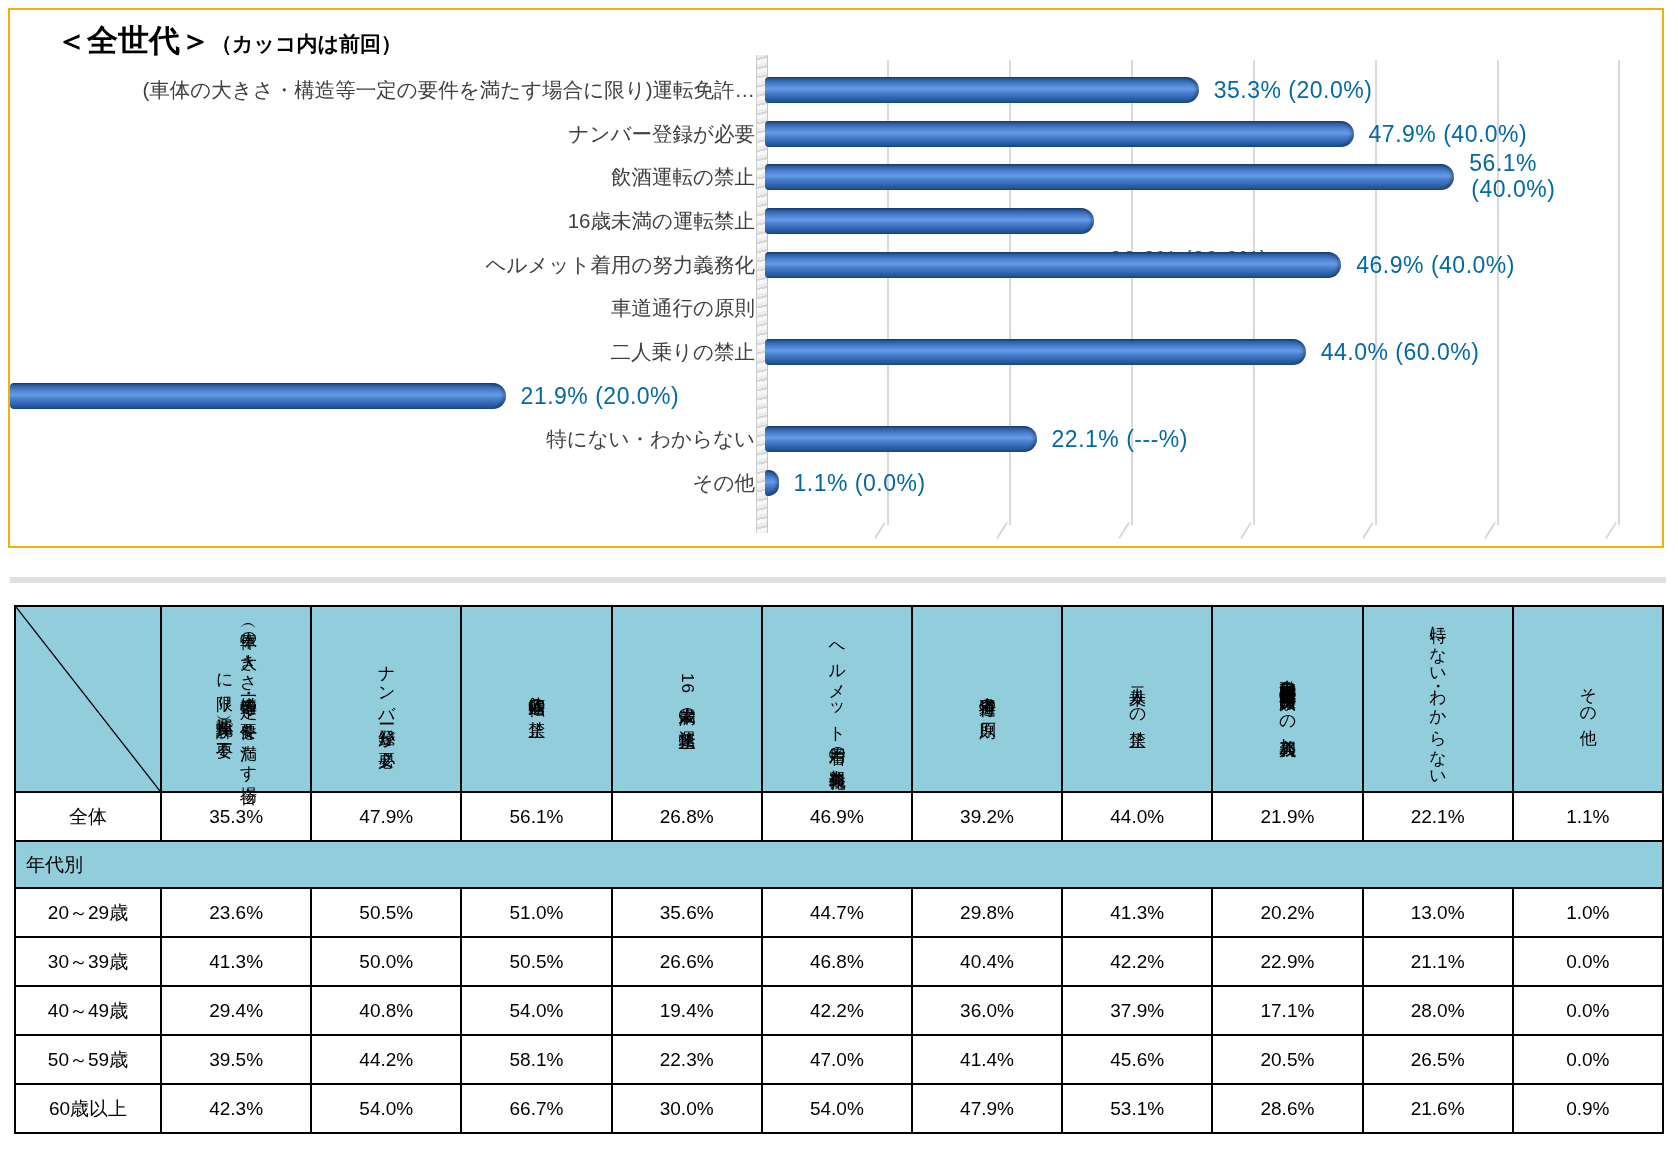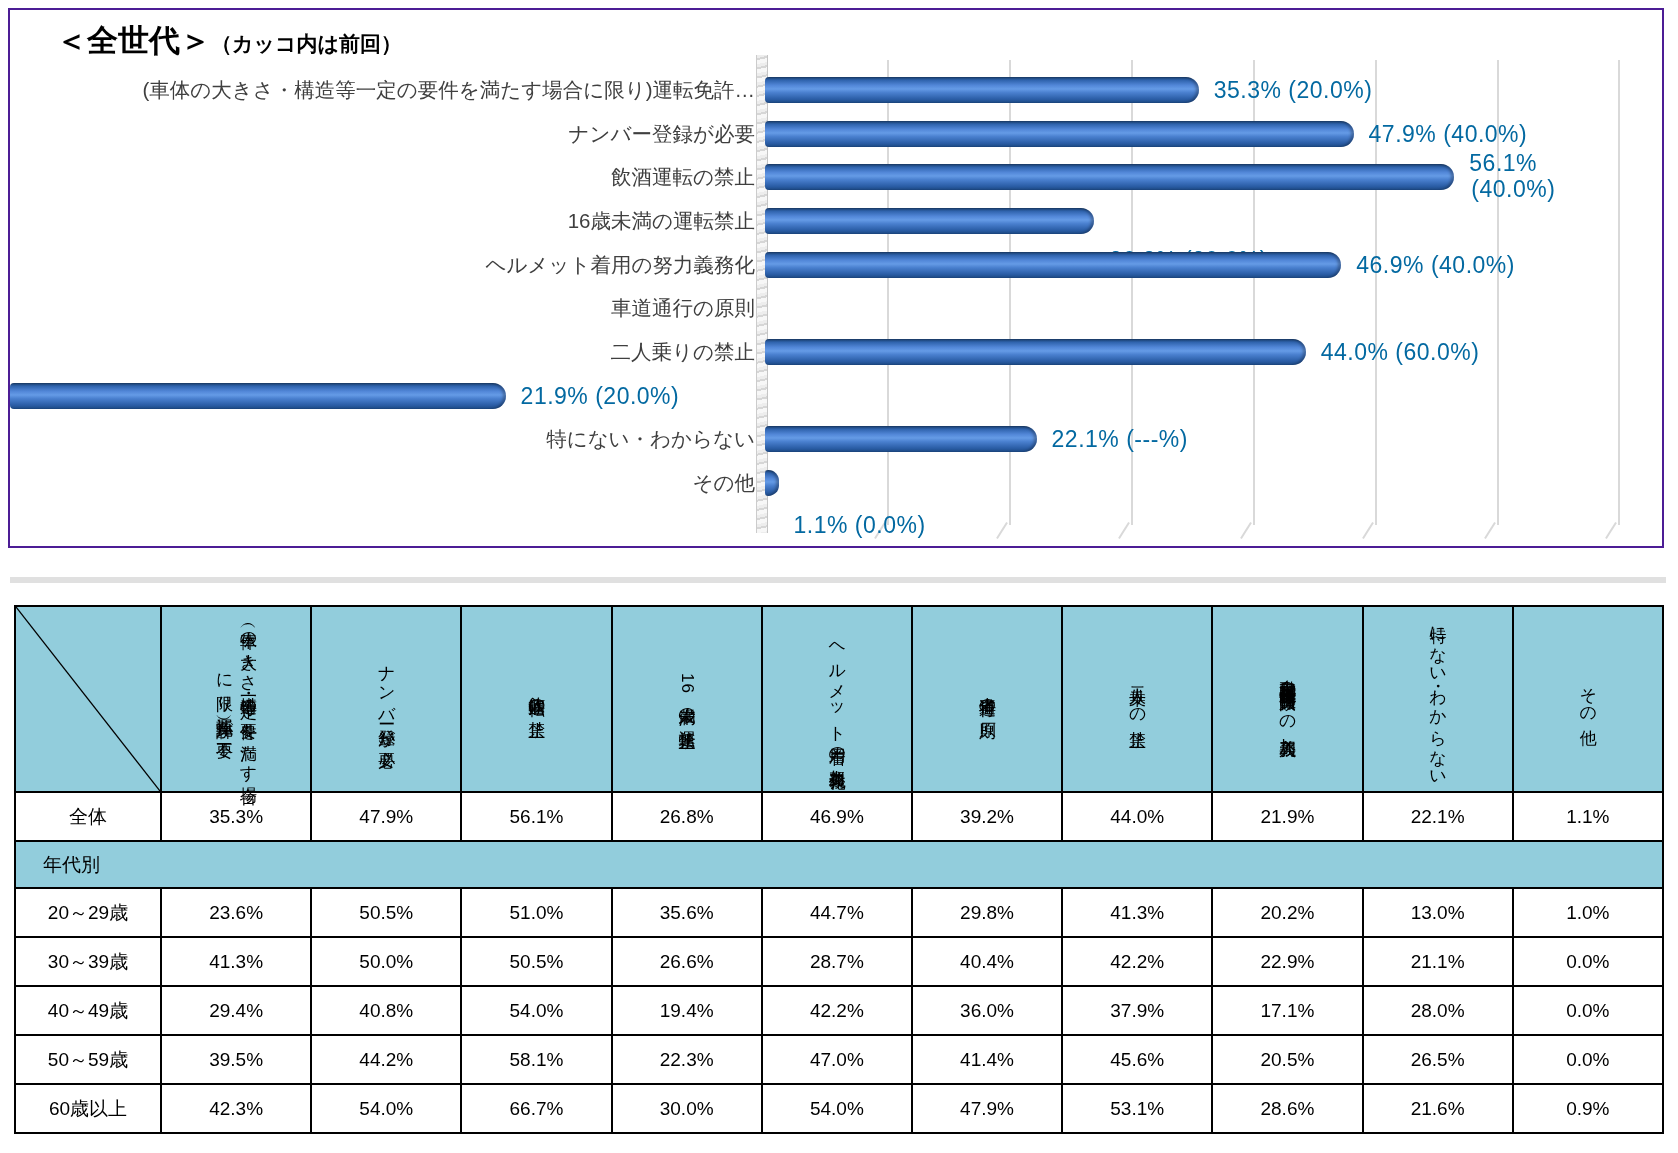--- a/index.html
+++ b/index.html
@@ -4,21 +4,21 @@
 <style>
   html,body{margin:0;padding:0;}
   body{
     width:1678px;height:1153px;position:relative;background:#ffffff;
     font-family:"Liberation Sans","DejaVu Sans",sans-serif;overflow:hidden;
     -webkit-font-smoothing:antialiased;
   }
   
   .chart-panel{
     position:absolute;left:8px;top:8px;width:1656px;height:540px;
-    border:2px solid #4c1d95;background:#fff;box-sizing:border-box;
+    border:2px solid #eab308;background:#fff;box-sizing:border-box;
   }
   .chart-title-row{position:absolute;left:46px;top:10px;white-space:nowrap;}
   .chart-title{font-size:31px;font-weight:bold;color:#000;}
   .chart-title-note{font-size:21px;font-weight:bold;color:#000;}
   .chart-plot{position:absolute;left:755px;top:50px;width:890px;height:465px;}
   .gridline{position:absolute;top:0;bottom:0;width:2px;background:#d9d9d9;}
   .gridline::after{
     content:'';position:absolute;bottom:-15px;left:-8px;width:2px;height:19px;
     background:#d9d9d9;transform:rotate(32deg);
   }
@@ -61,21 +61,21 @@
     writing-mode:vertical-rl;text-orientation:mixed;display:inline-block;
     max-height:168px;font-size:17px;line-height:1.4;letter-spacing:1px;color:#000;
   }
   .corner-cell{position:relative;padding:0;}
   .corner-cell svg{position:absolute;left:0;top:0;width:100%;height:100%;display:block;}
   .data-table tr.data{height:49px;}
   .data-table tr.data td{text-align:center;font-size:19px;color:#000;vertical-align:middle;}
   .data-table td.row-label{font-size:19px;}
   .data-table tr.section{height:47px;}
   .data-table tr.section td{
-    background:#92cddc;text-align:left;padding-left:27px;font-size:19px;vertical-align:middle;
+    background:#92cddc;text-align:left;padding-left:10px;font-size:19px;vertical-align:middle;
   }
 </style>
 </head>
 <body>
 
 <div class="chart-panel">
   <div class="chart-title-row">
     <span class="chart-title">＜全世代＞</span><span class="chart-title-note">（カッコ内は前回）</span>
   </div>
   <div class="chart-plot">
@@ -149,21 +149,21 @@
         <div class="chart-cat-label">特にない・わからない</div>
         <div class="chart-track">
           <div class="chart-bar" style="width: 30.274%;"></div>
           <div class="chart-value" style="left: calc(30.274% + 15px);">22.1% (---%)</div>
         </div>
       </div>
       <div class="chart-row">
         <div class="chart-cat-label">その他</div>
         <div class="chart-track">
           <div class="chart-bar" style="width: 1.50685%;"></div>
-          <div class="chart-value" style="left: calc(1.50685% + 15px); margin-top: 42px;">1.1% (0.0%)</div>
+          <div class="chart-value" style="left: calc(1.50685% + 15px);">1.1% (0.0%)</div>
         </div>
       </div>
     </div>
 </div>
 
 <div class="panel-shadow"></div>
 
 <table class="data-table">
   <colgroup>
       <col style="width:146px">
@@ -214,21 +214,21 @@
         <td>20.2%</td>
         <td>13.0%</td>
         <td>1.0%</td>
       </tr>
       <tr class="data">
         <td class="row-label">30～39歳</td>
         <td>41.3%</td>
         <td>50.0%</td>
         <td>50.5%</td>
         <td>26.6%</td>
-        <td>28.7%</td>
+        <td>46.8%</td>
         <td>40.4%</td>
         <td>42.2%</td>
         <td>22.9%</td>
         <td>21.1%</td>
         <td>0.0%</td>
       </tr>
       <tr class="data">
         <td class="row-label">40～49歳</td>
         <td>29.4%</td>
         <td>40.8%</td>

